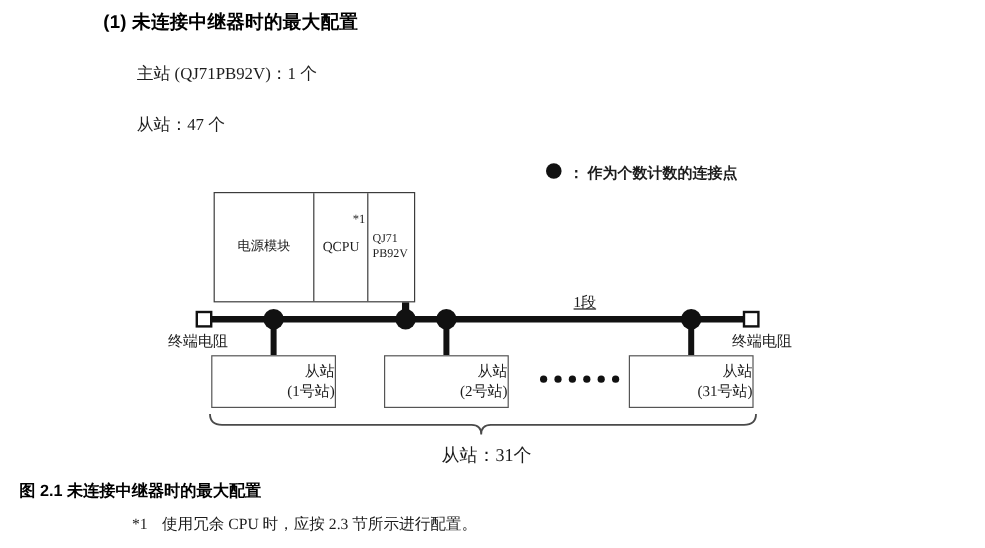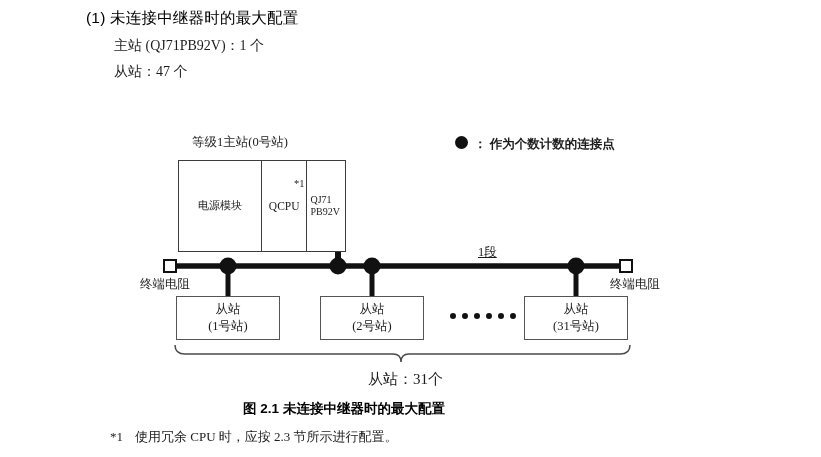--- a/index.html
+++ b/index.html
@@ -18,32 +18,32 @@
 
   
   #heading-block {
     position: absolute;
     left: 86px;
     top: 8px;
     width: 600px;
   }
   #section-title {
     font-family: "Liberation Sans", "DejaVu Sans", sans-serif;
-    font-weight: normal;
+    font-weight: bold;
     font-size: 15.5px;
     letter-spacing: 0.2px;
     color: #000000;
     white-space: nowrap;
   }
   .spec-line {
     font-family: "Liberation Serif", "DejaVu Serif", serif;
     font-size: 14px;
     color: #1c1c1c;
     margin-left: 28px;
-    margin-top: 8px;
+    margin-top: 24px;
     white-space: nowrap;
   }
 
   
   #diagram {
     position: absolute;
     left: 0;
     top: 0;
     width: 821px;
     height: 457px;
@@ -110,21 +110,21 @@
   #master-caption { left: 192px; top: 134px; }
 
   
   .slave-box {
     position: absolute;
     box-sizing: border-box;
     border: 1.2px solid #555555;
     background: #ffffff;
     display: flex;
     flex-direction: column;
-    align-items: center;
+    align-items: flex-end;
     justify-content: center;
     font-size: 12.5px;
     line-height: 1.35;
     color: #1c1c1c;
     height: 44px;
     width: 104px;
     top: 296px;
   }
   #slave-1 { left: 176px; }
   #slave-2 { left: 320px; }
@@ -181,24 +181,23 @@
     width: 6px;
     height: 6px;
     border-radius: 50%;
     background: #111111;
     display: block;
   }
 
   
   #figure-caption {
     position: absolute;
-    left: 4px;
+    left: 16px;
     top: 400px;
     width: 680px;
-    text-align: center;
     font-family: "Liberation Sans", "DejaVu Sans", sans-serif;
     font-weight: bold;
     font-size: 13.5px;
     color: #000000;
   }
   #footnote {
     position: absolute;
     left: 110px;
     top: 428px;
     font-size: 13px;
@@ -216,21 +215,20 @@
   <div class="spec-line">从站：47 个</div>
 </div>
 
 <div id="diagram">
 
   <div id="legend">
     <span id="legend-dot"></span>
     <span id="legend-text">： 作为个数计数的连接点</span>
   </div>
 
-  <div class="dlabel" id="master-caption">等级1主站(0号站)</div>
 
   <div id="master-unit">
     <div class="mcell" id="cell-power">电源模块</div>
     <div class="mcell" id="cell-cpu">
       <span>QCPU</span>
       <span id="cpu-asterisk">*1</span>
     </div>
     <div class="mcell" id="cell-pb92v">
       <span>
         <span>QJ71</span><br>

